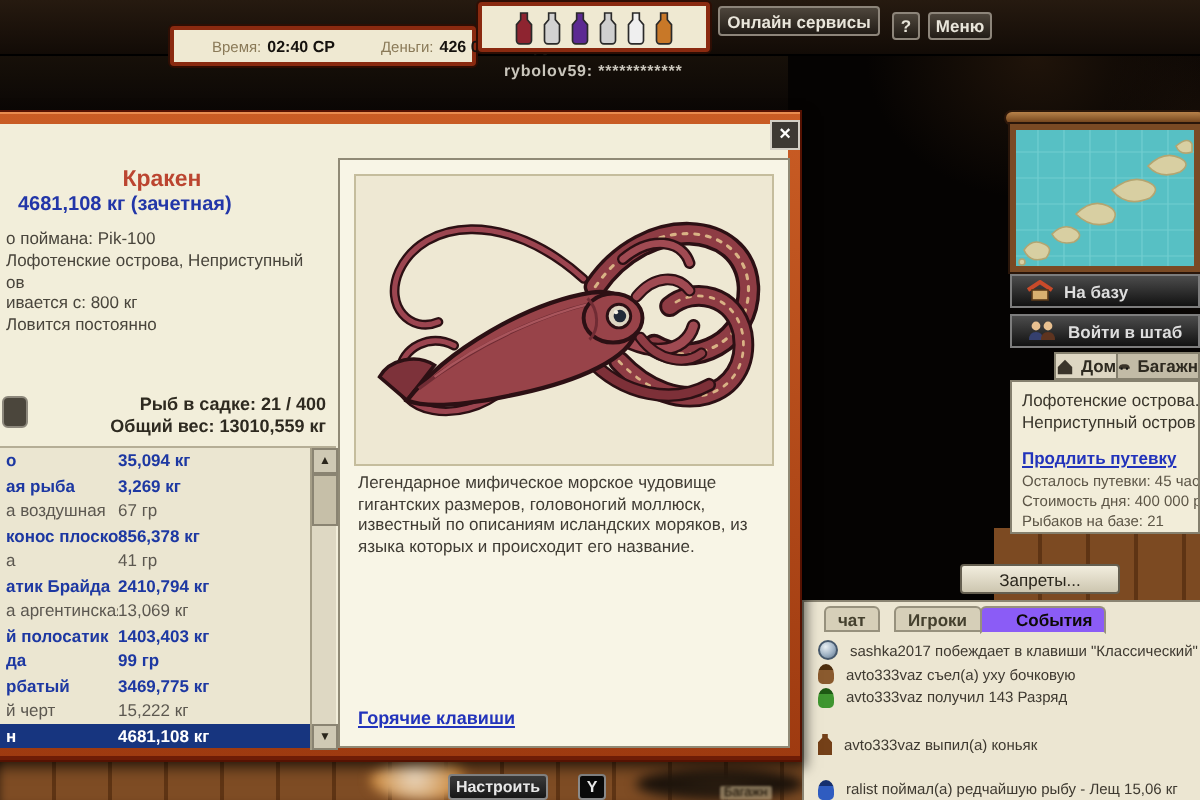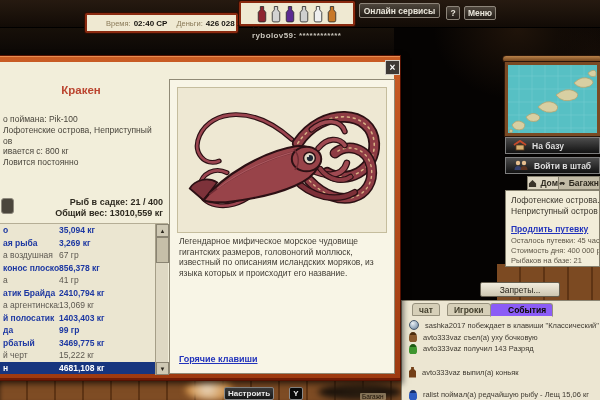--- a/index.html
+++ b/index.html
@@ -164,21 +164,21 @@
 
   <div class="midstrip"></div>
   <div class="nightbg"></div>
 
   <div class="topbar">
     <div class="toprocks"></div>
   </div>
   <div class="infobox time-box">
     <span class="tb-label">Время:</span>
     <span class="tb-value">02:40 СР</span>
-    <span class="tb-label" style="margin-left:6px">Деньги:</span>
+    <span class="tb-label" style="margin-left:20px">Деньги:</span>
     <span class="tb-value">426 028 180 руб.</span>
   </div>
   <div class="infobox icons-box">
     <svg class="potion" viewBox="0 0 12 20">
         <path d="M4 1h4v4l2.5 3v9.5a2 2 0 0 1-2 2h-5a2 2 0 0 1-2-2V8L4 5z" fill="#8e2430" stroke="#2a2a2a"></path>
       </svg>
     <svg class="potion" viewBox="0 0 12 20">
         <path d="M4 1h4v4l2.5 3v9.5a2 2 0 0 1-2 2h-5a2 2 0 0 1-2-2V8L4 5z" fill="#d2d2d2" stroke="#2a2a2a"></path>
       </svg>
     <svg class="potion" viewBox="0 0 12 20">
@@ -297,20 +297,21 @@
     <div class="deckbtn btn-configure">Настроить</div>
     <div class="deckbtn btn-ykey">Y</div>
     <div class="trunk-label">Багажн</div>
   </div>
 
   <div class="popup">
     <div class="pinner"></div>
     <div class="pclose">×</div>
 
     <div class="ptitle">Кракен</div>
+    <div class="pweight">4681,108 кг (зачетная)</div>
 
     <div class="pinfo">
       <div>о поймана: Pik-100</div>
       <div>Лофотенские острова, Неприступный</div>
       <div>ов</div>
       <div>ивается с: 800 кг</div>
       <div>Ловится постоянно</div>
     </div>
 
     <div class="pminibtn"></div>

